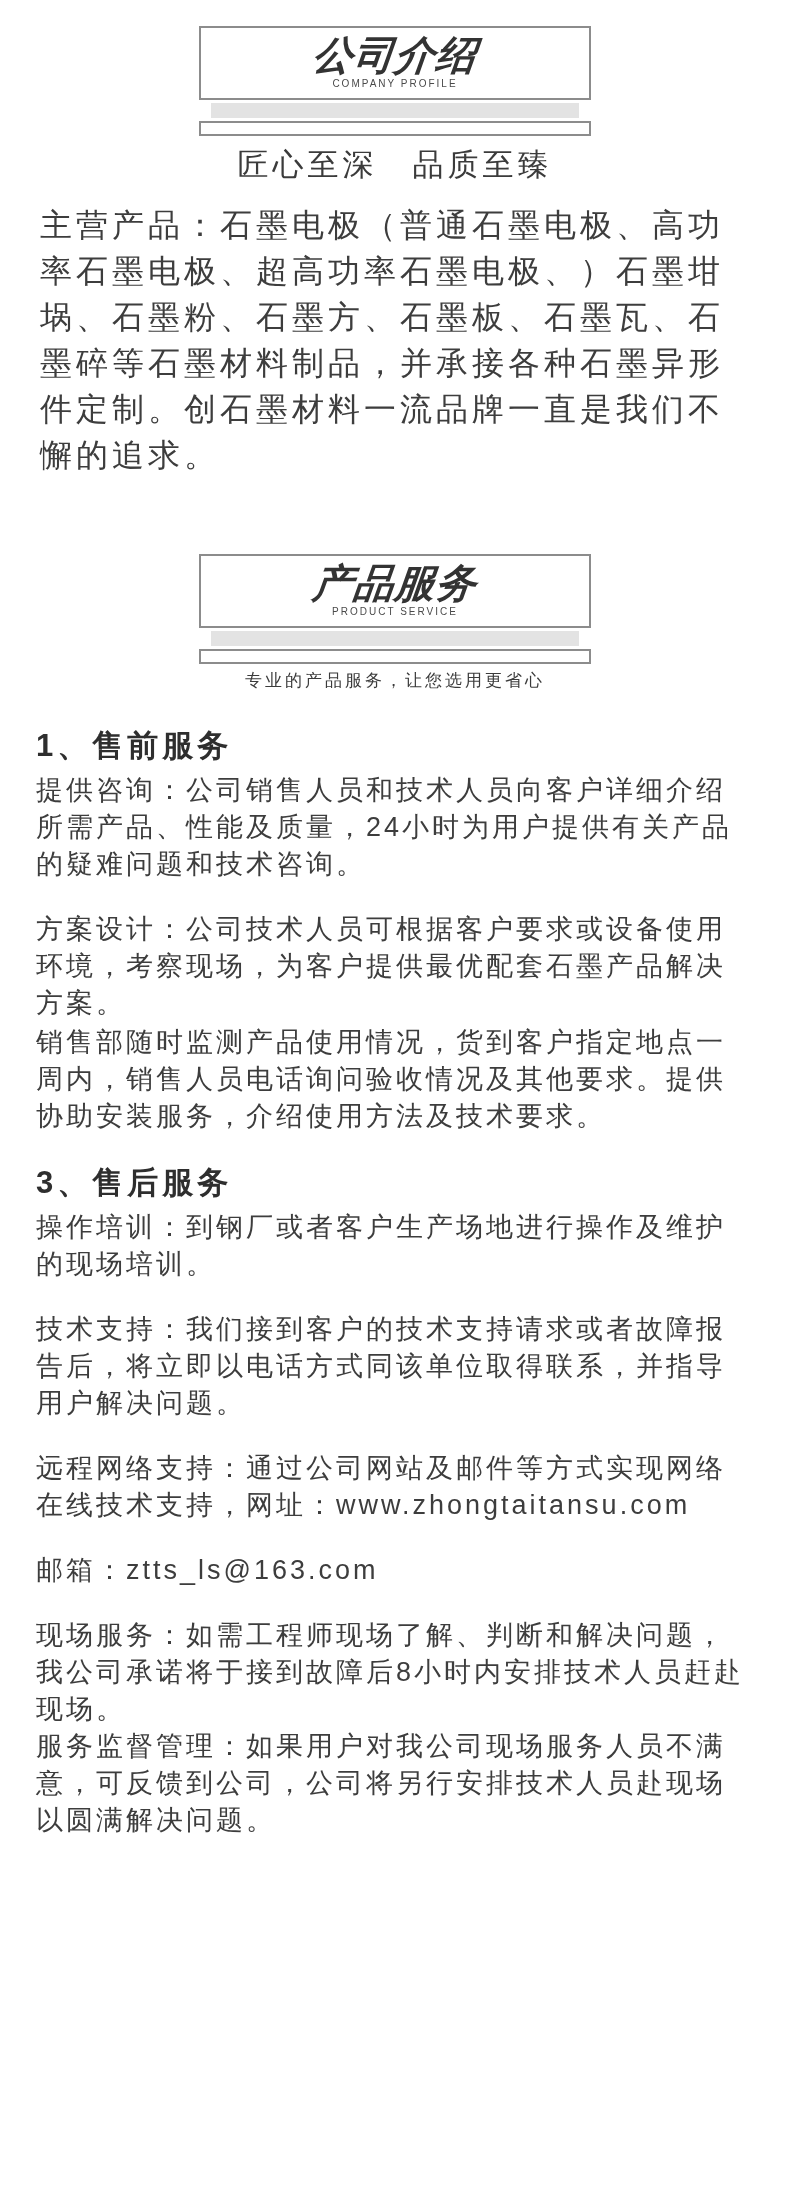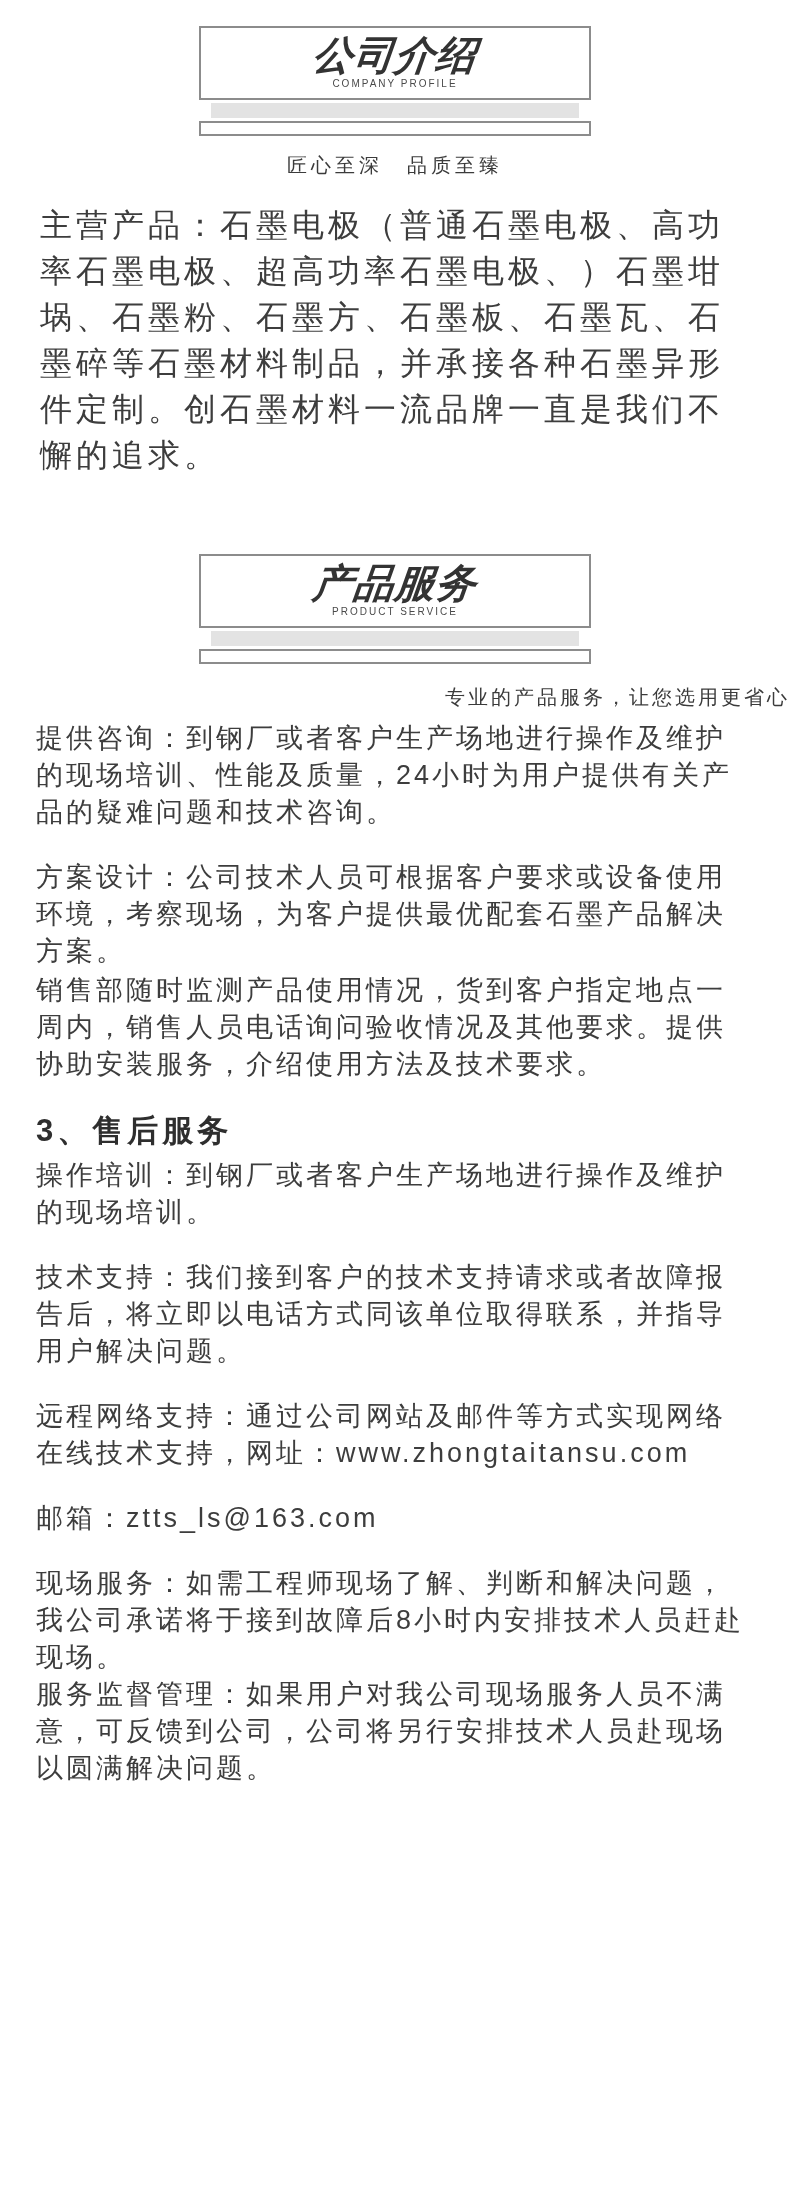--- a/index.html
+++ b/index.html
@@ -48,26 +48,26 @@
     width: 392px; height: 15px;
     border: 2px solid #8c8c8c;
     background: #ffffff;
     margin: 3px auto 0;
   }
 
   
   .tagline {
     margin: 12px 0 0;
     text-align: center;
-    font-size: 20px;
+    font-size: 31px;
     letter-spacing: 4px;
     color: #3b3b3b;
     line-height: 34px;
   }
-  .tagline.service { margin-top: 16px; font-size: 20px; letter-spacing: 3px; text-align: right; }
+  .tagline.service { margin-top: 0; font-size: 17px; letter-spacing: 3px; }
 
   
   .intro-content { padding: 0 40px; margin-top: 20px; }
   .intro-para {
     margin: 0;
     font-size: 32px;
     font-weight: 300;
     letter-spacing: 4px;
     line-height: 46px;
     color: #3d3d3d;
@@ -126,21 +126,22 @@
       <div class="banner-subtitle">PRODUCT SERVICE</div>
     </div>
     <div class="bar-gray"></div>
     <div class="bar-outline"></div>
   </section>
 
   <p class="tagline service">专业的产品服务，让您选用更省心</p>
 
   <div class="service-content">
 
-    <p class="svc-para after-heading">提供咨询：到钢厂或者客户生产场地进行操作及维护的现场培训、性能及质量，24小时为用户提供有关产品的疑难问题和技术咨询。</p>
+    <h2 class="sec-heading">1、售前服务</h2>
+    <p class="svc-para after-heading">提供咨询：公司销售人员和技术人员向客户详细介绍所需产品、性能及质量，24小时为用户提供有关产品的疑难问题和技术咨询。</p>
     <p class="svc-para">方案设计：公司技术人员可根据客户要求或设备使用环境，考察现场，为客户提供最优配套石墨产品解决方案。</p>
 
     <p class="svc-para after-heading">销售部随时监测产品使用情况，货到客户指定地点一周内，销售人员电话询问验收情况及其他要求。提供协助安装服务，介绍使用方法及技术要求。</p>
 
     <h2 class="sec-heading">3、售后服务</h2>
     <p class="svc-para after-heading">操作培训：到钢厂或者客户生产场地进行操作及维护的现场培训。</p>
     <p class="svc-para">技术支持：我们接到客户的技术支持请求或者故障报告后，将立即以电话方式同该单位取得联系，并指导用户解决问题。</p>
 
 
     <p class="svc-para"><span>远程网络支持：通过公司网站及邮件等方式实现网络在线技术支持，网址：</span><span>www.zhongtaitansu.com</span></p>

